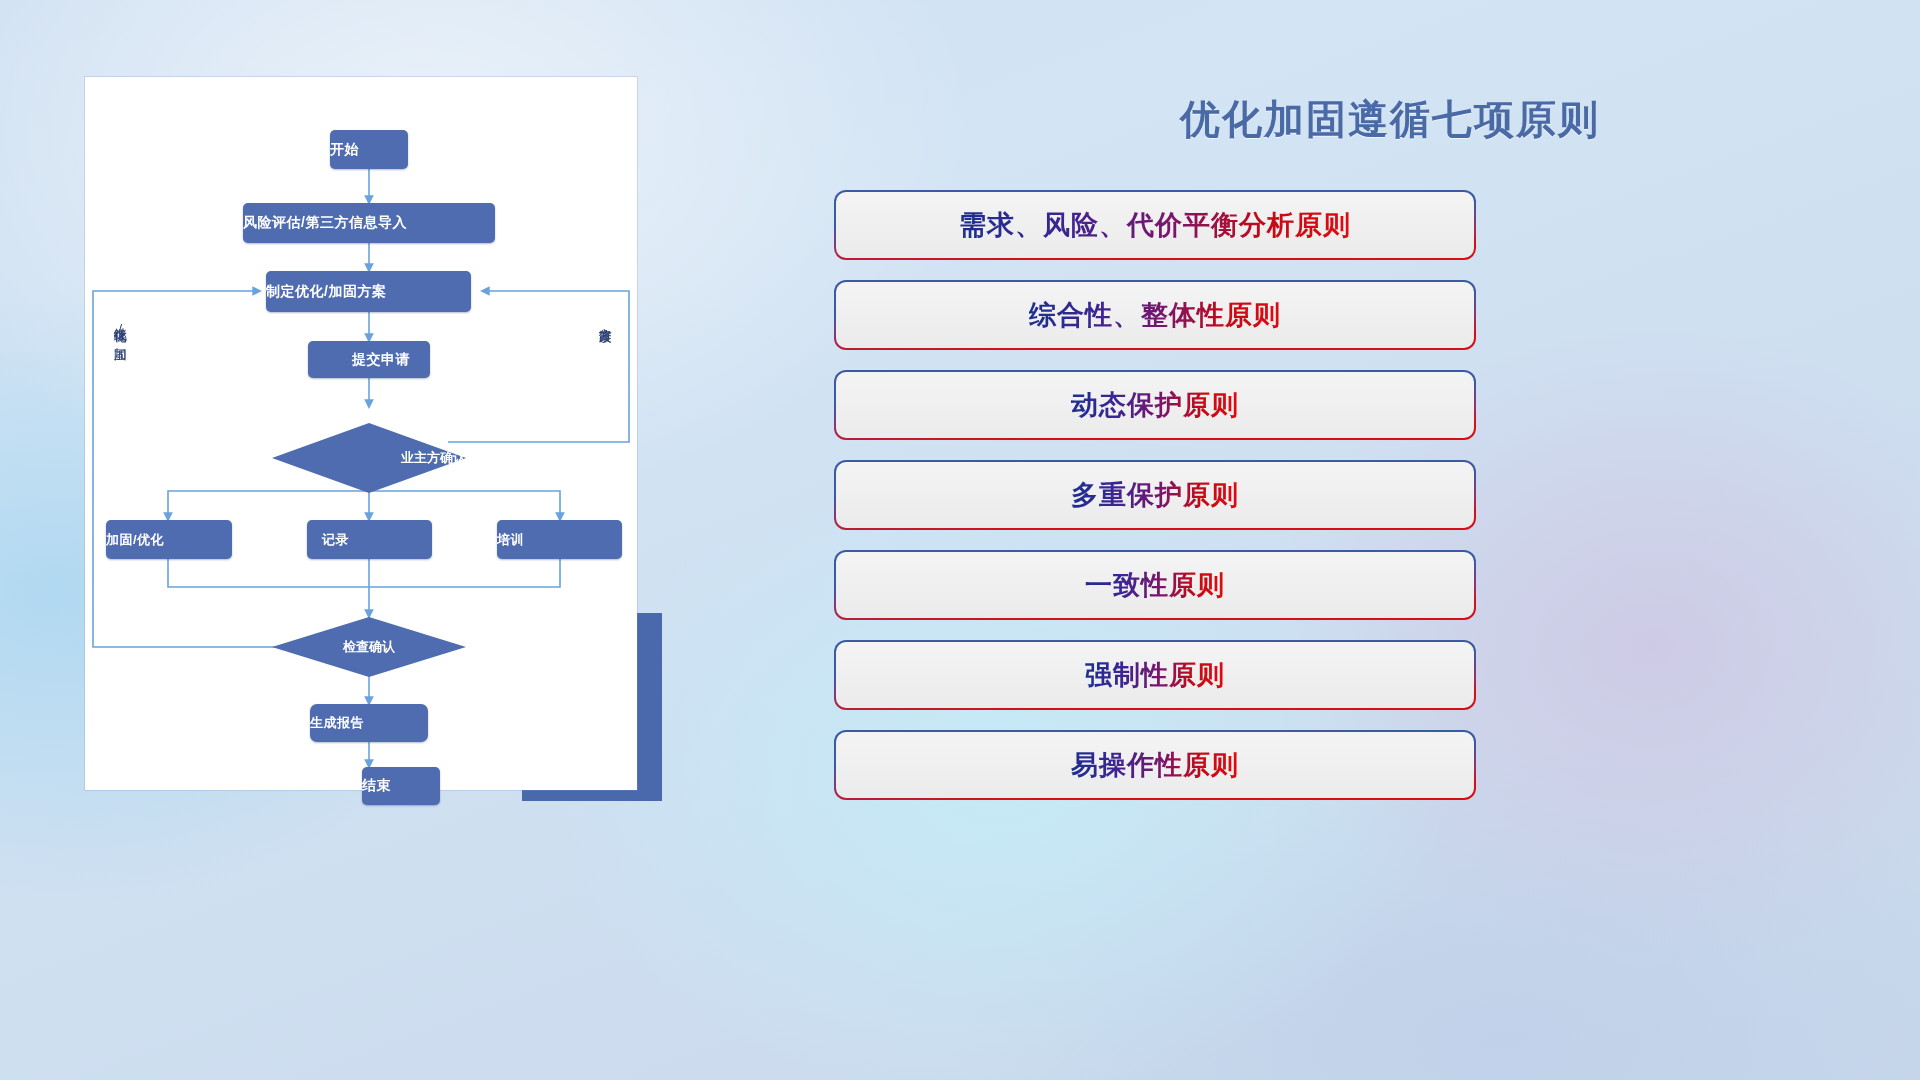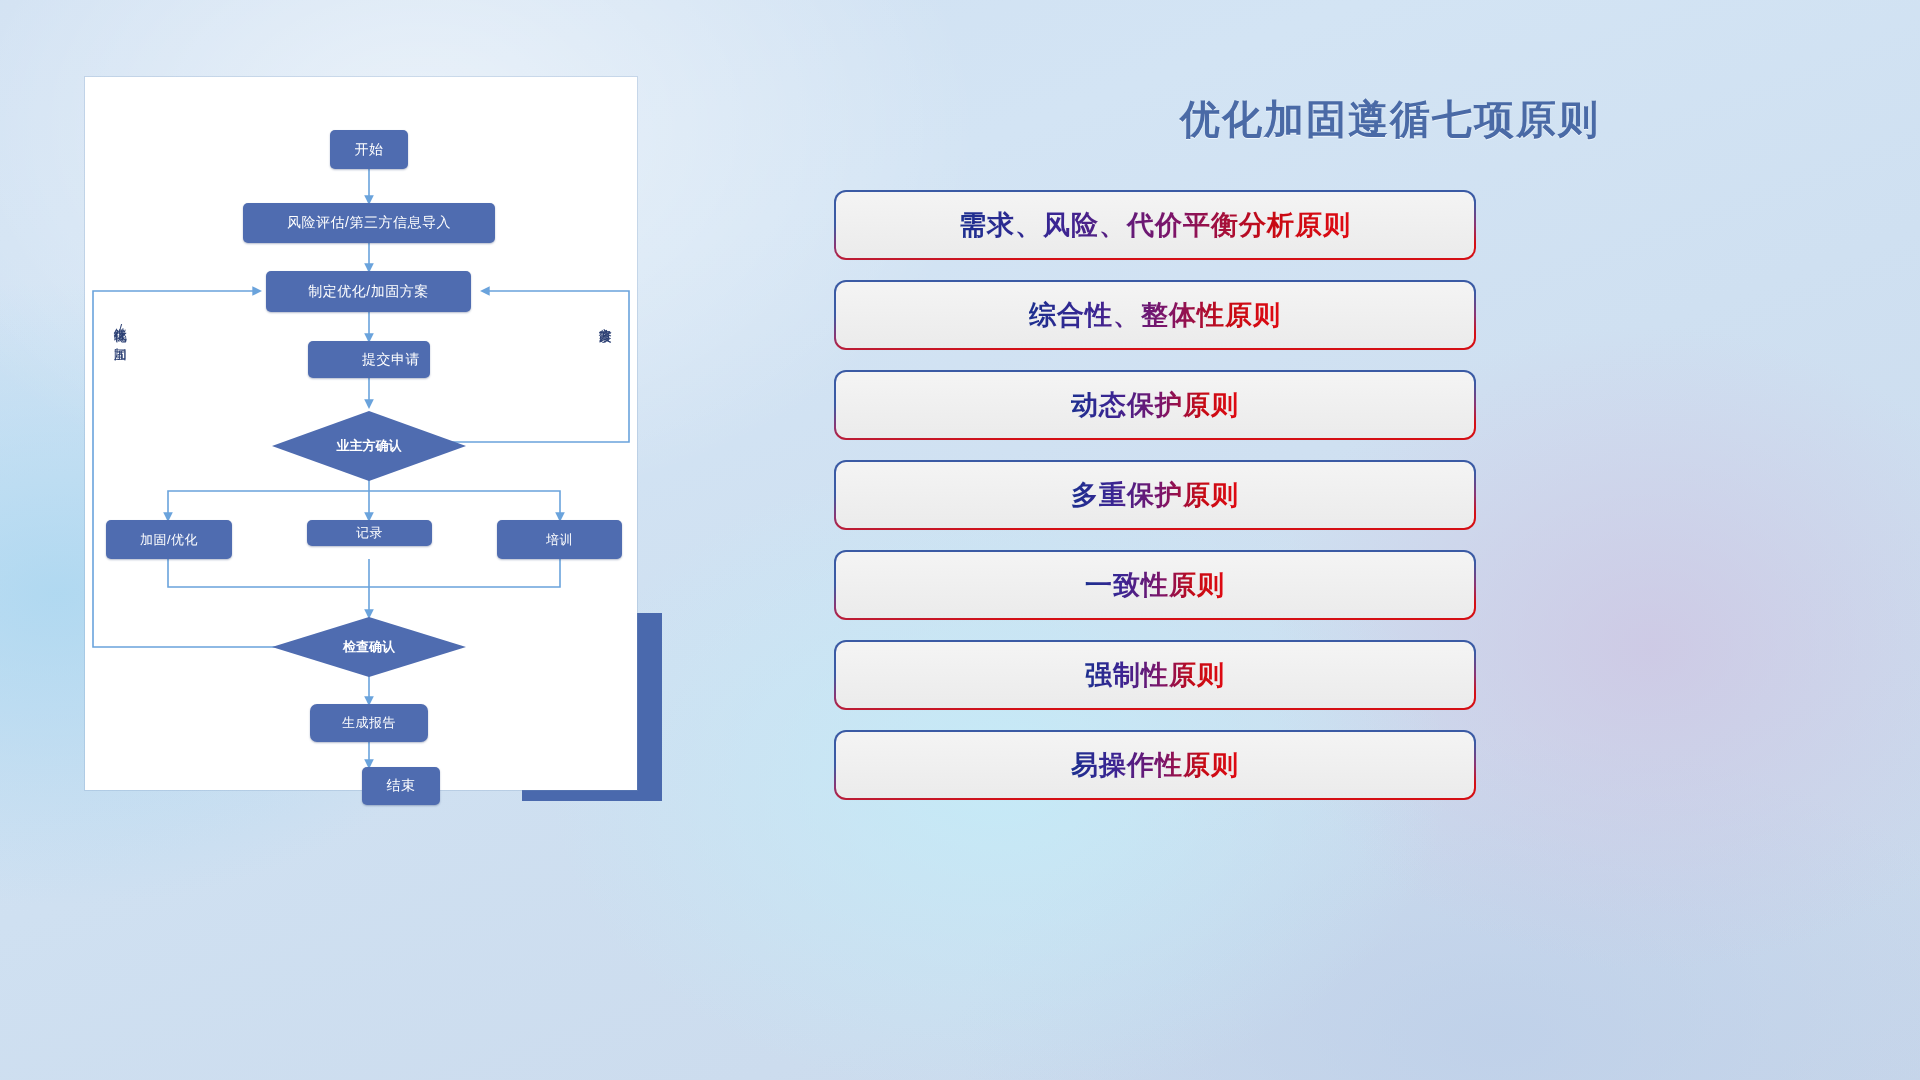--- a/index.html
+++ b/index.html
@@ -28,22 +28,22 @@
     background: #ffffff;
     box-shadow: 0 0 0 1px rgba(120,150,190,.25);
   }
   #flow-canvas { position: absolute; inset: 0; }
 
   .node {
     position: absolute;
     background: #4f6cb0;
     color: #ffffff;
     border-radius: 5px;
-    display: flex; align-items: center; justify-content: center;
-    font-size: 14px; font-weight: normal;
+    display: flex; align-items: center; justify-content: flex-start;
+    font-size: 14px; font-weight: bold;
     letter-spacing: .5px;
     white-space: nowrap;
     box-shadow: 0 1px 2px rgba(40,60,110,.35);
   }
   .node.small { font-size: 13px; }
 
   .diamond {
     position: absolute;
     display: flex; align-items: center; justify-content: center;
     color: #ffffff; font-size: 13px; font-weight: bold;
@@ -168,30 +168,30 @@
   </div>
 
   <div class="node" style="left:181px; top:194px; width:205px; height:41px;">
     <span>制定优化/加固方案</span>
   </div>
 
   <div class="node" style="left:223px; top:264px; width:122px; height:37px;padding-left:44px;">
     <span>提交申请</span>
   </div>
 
-  <div class="diamond" style="left:187px; top:334px; width:194px; height:70px;">
+  <div class="diamond" style="left:187px; top:346px; width:194px; height:70px;justify-content:flex-end;">
     <div class="dshape"></div>
     <span class="dlabel">业主方确认</span>
   </div>
 
   <div class="node small" style="left:21px; top:443px; width:126px; height:39px;">
     <span>加固/优化</span>
   </div>
 
-  <div class="node small" style="left:222px; top:443px; width:125px; height:26px;">
+  <div class="node small" style="left:222px; top:443px; width:125px; height:39px;padding-left:15px;">
     <span>记录</span>
   </div>
 
   <div class="node small" style="left:412px; top:443px; width:125px; height:39px;">
     <span>培训</span>
   </div>
 
   <div class="diamond" style="left:187px; top:540px; width:194px; height:60px;">
     <div class="dshape"></div>
     <span class="dlabel">检查确认</span>

